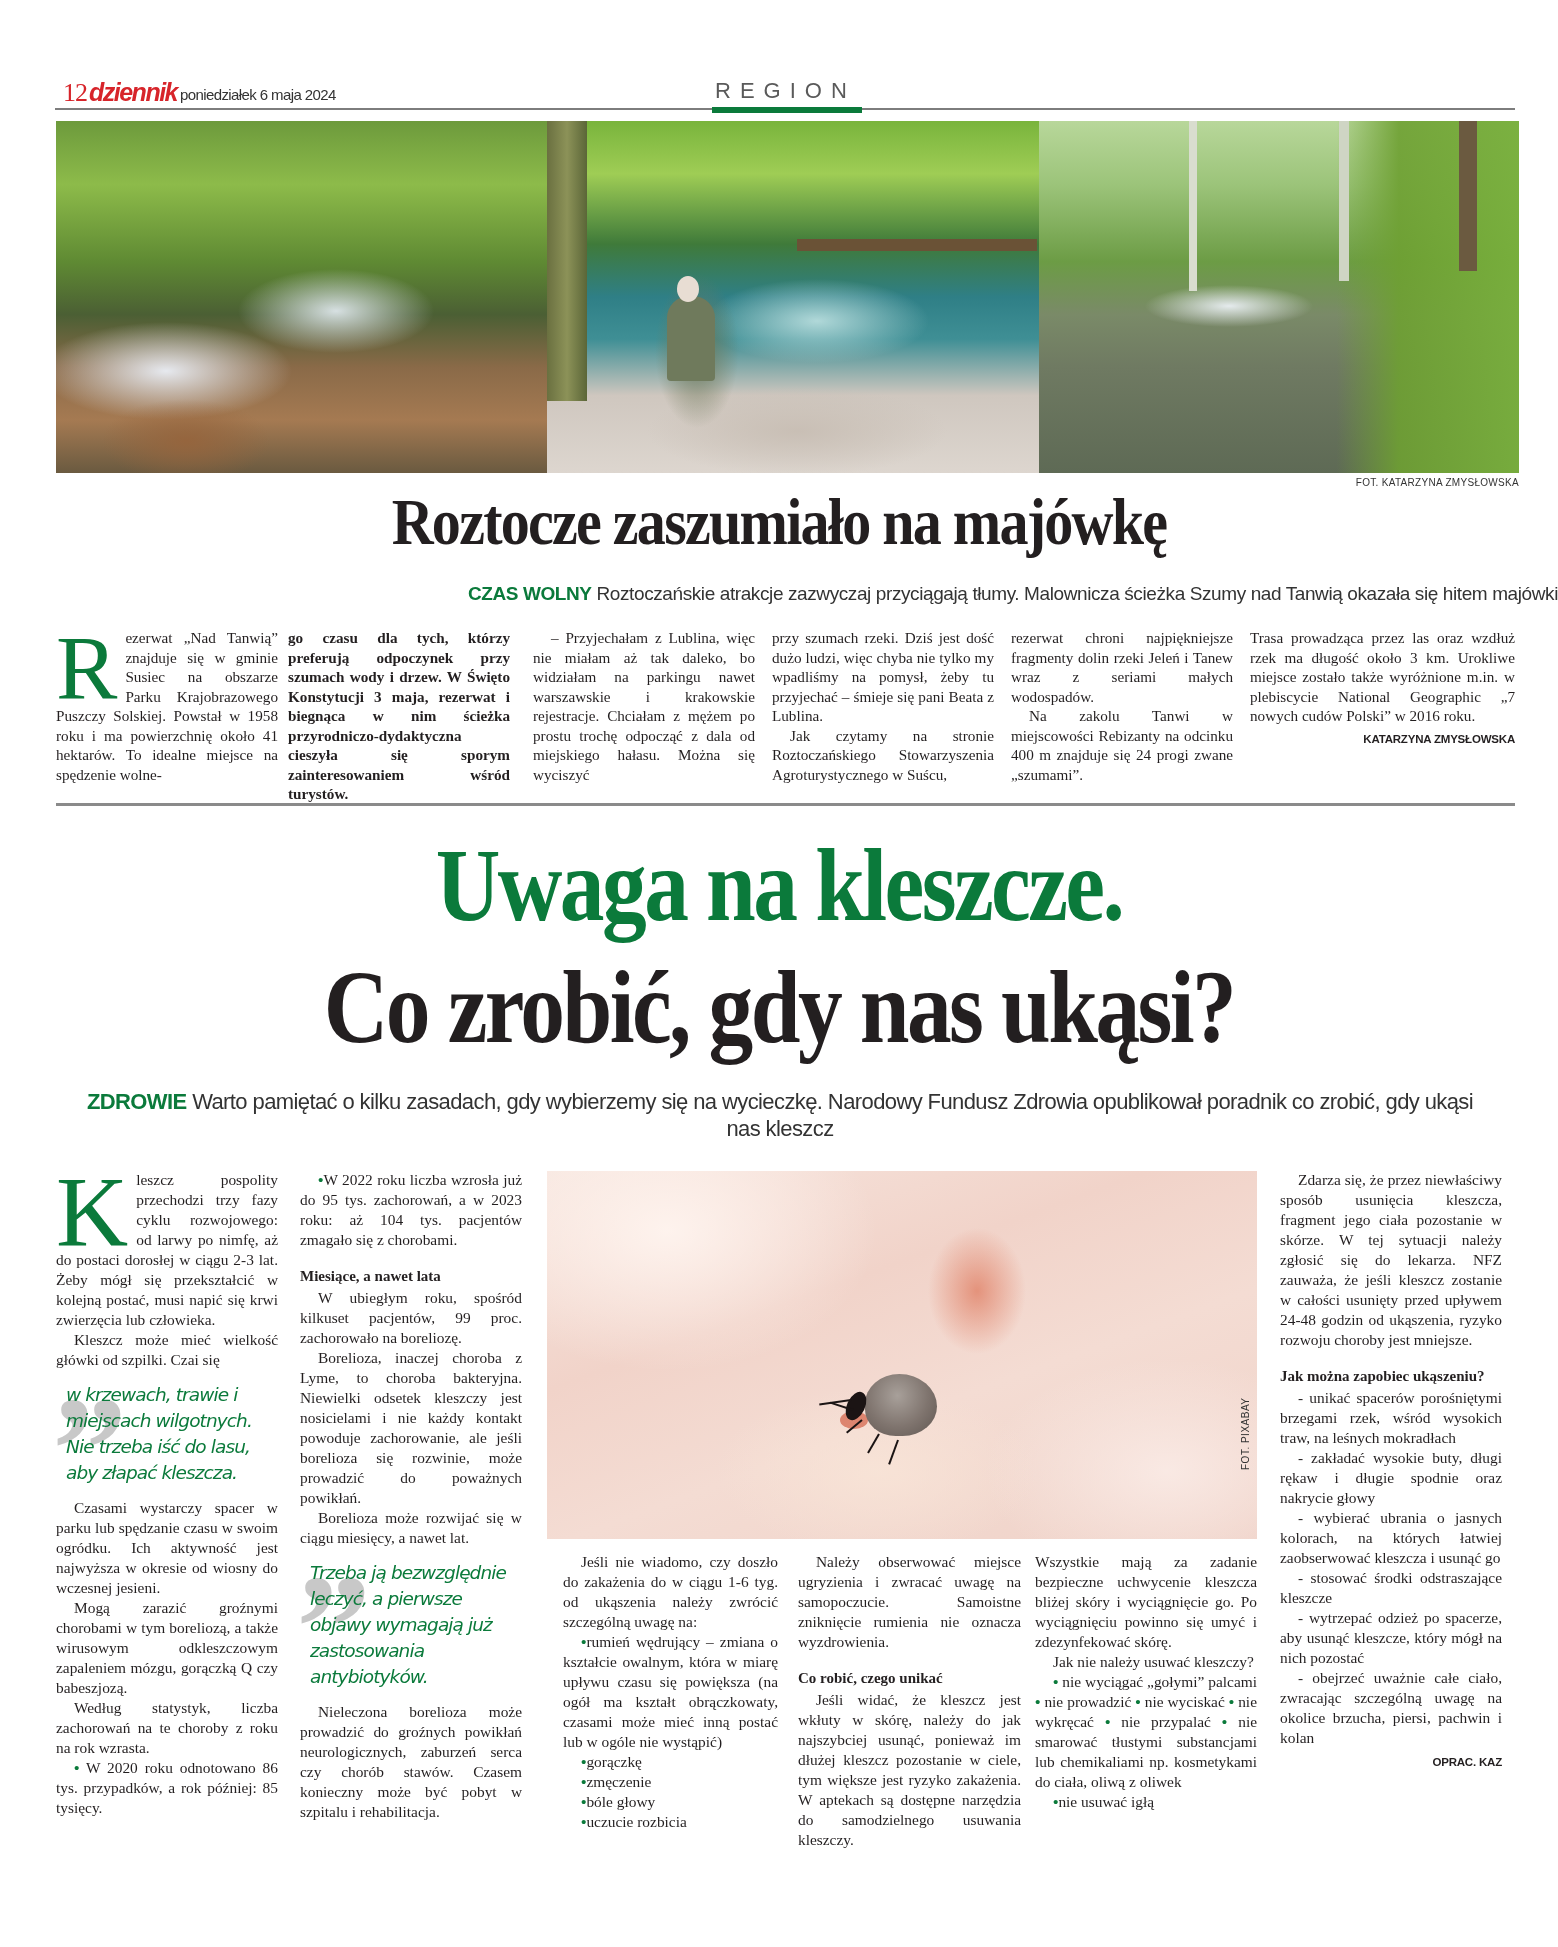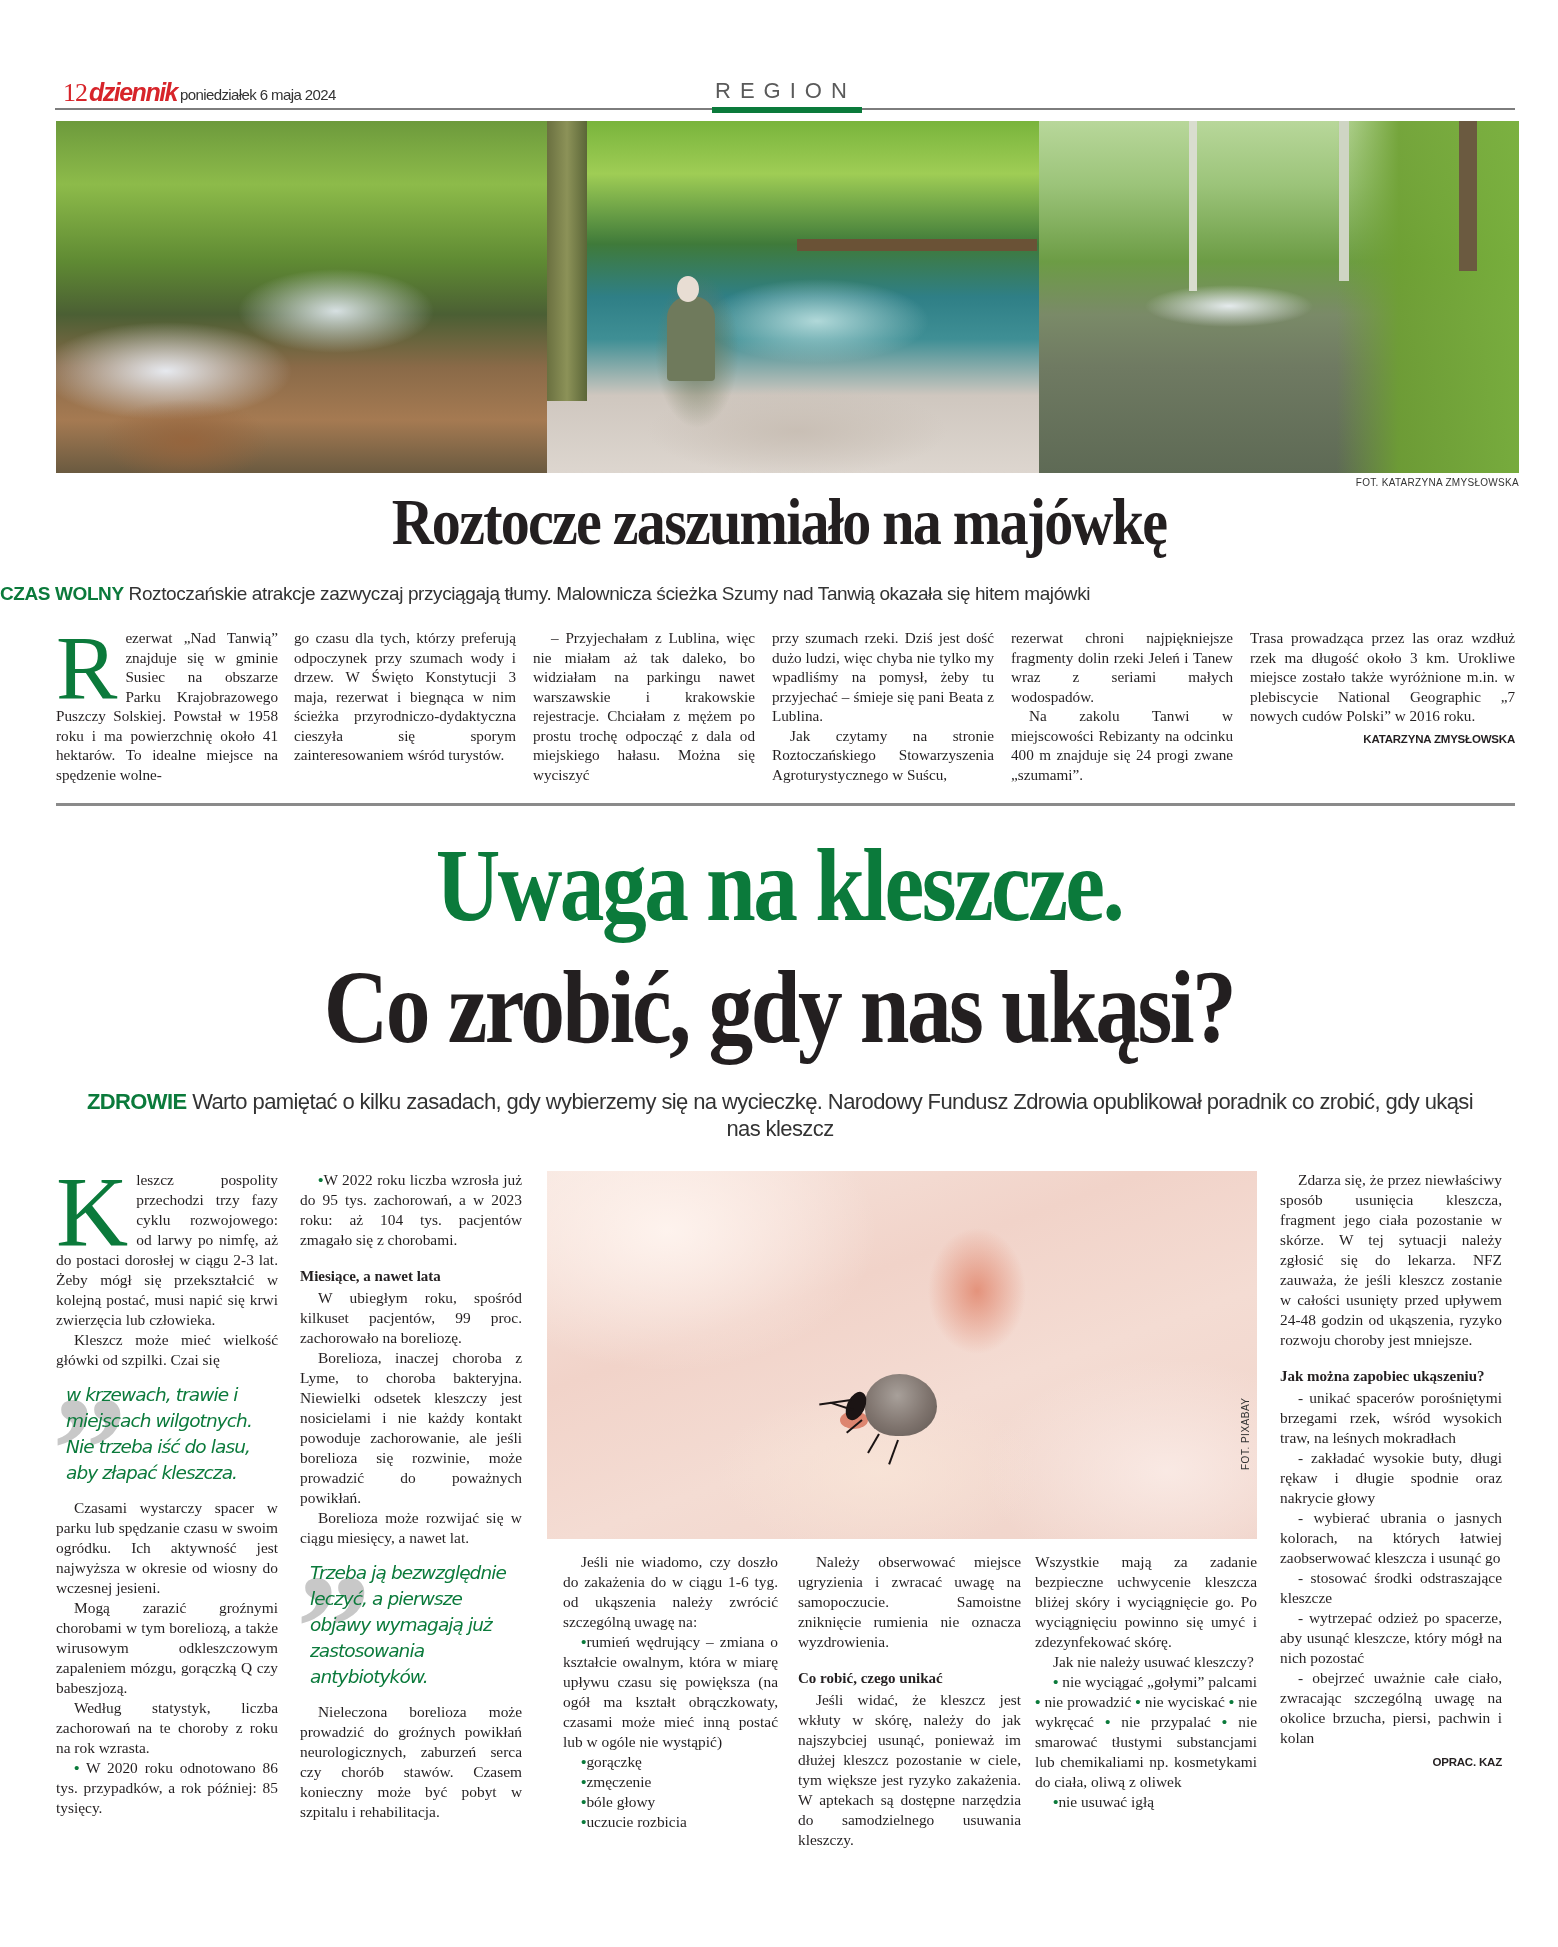--- a/index.html
+++ b/index.html
@@ -35,29 +35,29 @@
     background:
       radial-gradient(ellipse 120px 30px at 190px 185px, rgba(235,240,245,0.95), transparent 70%),
       linear-gradient(90deg, transparent 0%, transparent 62%, rgba(110,160,50,0.9) 75%, rgba(120,175,60,0.95) 100%),
       linear-gradient(180deg, #b8d79a 0%, #9cc47a 18%, #6c9c45 40%, #7a8a68 55%, #6f7a62 70%, #5e6a55 100%);
   }
   .photo .tree { position: absolute; background: #4a5430; }
   .photo-credit-top { position: absolute; right: 39px; top: 477px; font-family: "Liberation Sans", sans-serif; font-size: 10px; color: #333; letter-spacing: 0.3px; }
 
   
   .headline1 { position: absolute; left: 0; width: 1558px; top: 484px; text-align: center; font-family: "Liberation Serif", serif; font-weight: 700; font-size: 66px; letter-spacing: -2px; transform: scaleX(0.88); color: #231f20; }
-  .standfirst1 { position: absolute; left: 0; width: 1558px; top: 583px; text-align: left; font-family: "Liberation Sans", sans-serif; font-size: 19px; color: #333; letter-spacing: -0.4px; }
+  .standfirst1 { position: absolute; left: 0; width: 1558px; top: 583px; text-align: right; font-family: "Liberation Sans", sans-serif; font-size: 19px; color: #333; letter-spacing: -0.4px; }
   .kicker { color: #0b7a3b; font-weight: 700; }
 
   .col { position: absolute; font-family: "Liberation Serif", serif; font-size: 15.2px; line-height: 19.5px; text-align: justify; color: #231f20; hyphens: auto; }
   .col p { text-indent: 18px; }
   .col p.noind { text-indent: 0; }
   .a1 { top: 628px; height: 170px; }
   .a1c1 { left: 56px;  width: 222px; }
-  .a1c2 { left: 294px; width: 222px; }
+  .a1c2 { left: 288px; width: 222px; font-weight: bold; }
   .a1c3 { left: 533px; width: 222px; }
   .a1c4 { left: 772px; width: 222px; }
   .a1c5 { left: 1011px; width: 222px; }
   .a1c6 { left: 1250px; width: 265px; }
   .dropcap-r { float: left; font-family: "Liberation Serif", serif; font-size: 92px; line-height: 76px; color: #0b7a3b; margin: 2px 8px 0 0; font-weight: 400; }
   .byline { text-align: right; font-family: "Liberation Sans", sans-serif; font-weight: 700; font-size: 11.5px; letter-spacing: -0.2px; margin-top: 4px; }
 
   .divider { position: absolute; left: 56px; width: 1459px; top: 803px; height: 3px; background: #8a8a8a; }
 
   

